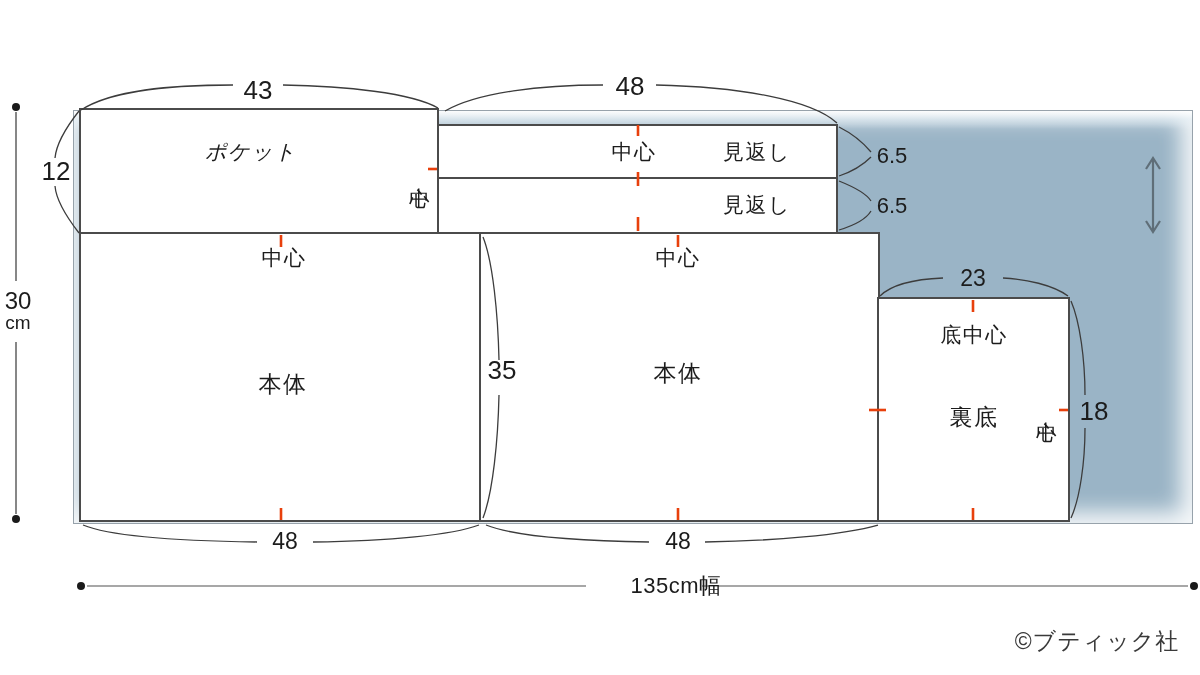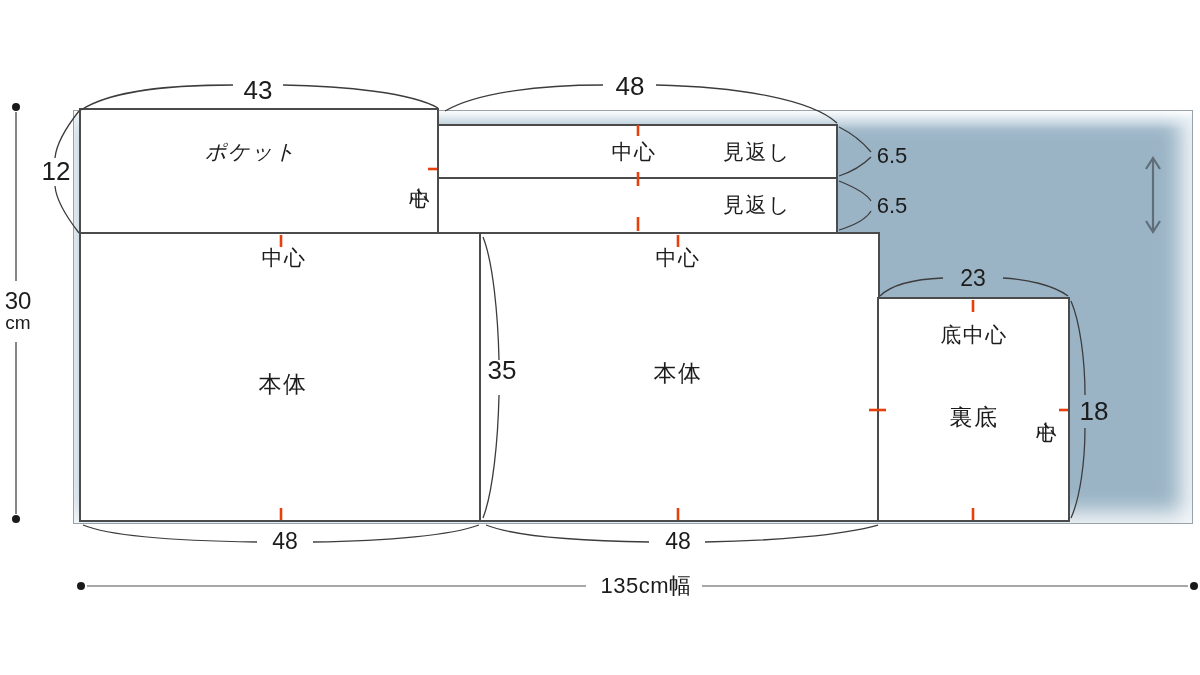--- a/index.html
+++ b/index.html
@@ -143,16 +143,17 @@
   <span class="lbl num-sm" style="left:892px;top:156px;">6.5</span>
   <span class="lbl num-sm" style="left:892px;top:206px;">6.5</span>
   <span class="lbl num-md" style="left:973px;top:279px;text-align:center;">23</span>
   <span class="lbl num" style="left:1094px;top:411px;">18</span>
 
   <span class="lbl stack" style="left:18px;top:311px;">
       <span class="v50">30</span>
       <span class="vcm">cm</span>
     </span>
 
-  <span class="lbl num-sm" style="left:646px;top:586px;letter-spacing:0.5px;">135cm幅</span>
+  <span class="lbl num-sm" style="left:676px;top:586px;letter-spacing:0.5px;">135cm幅</span>
 
+  <span class="lbl copyright" style="left:1097px;top:642px;">©ブティック社</span>
 
 </div>
 
 </body></html>

